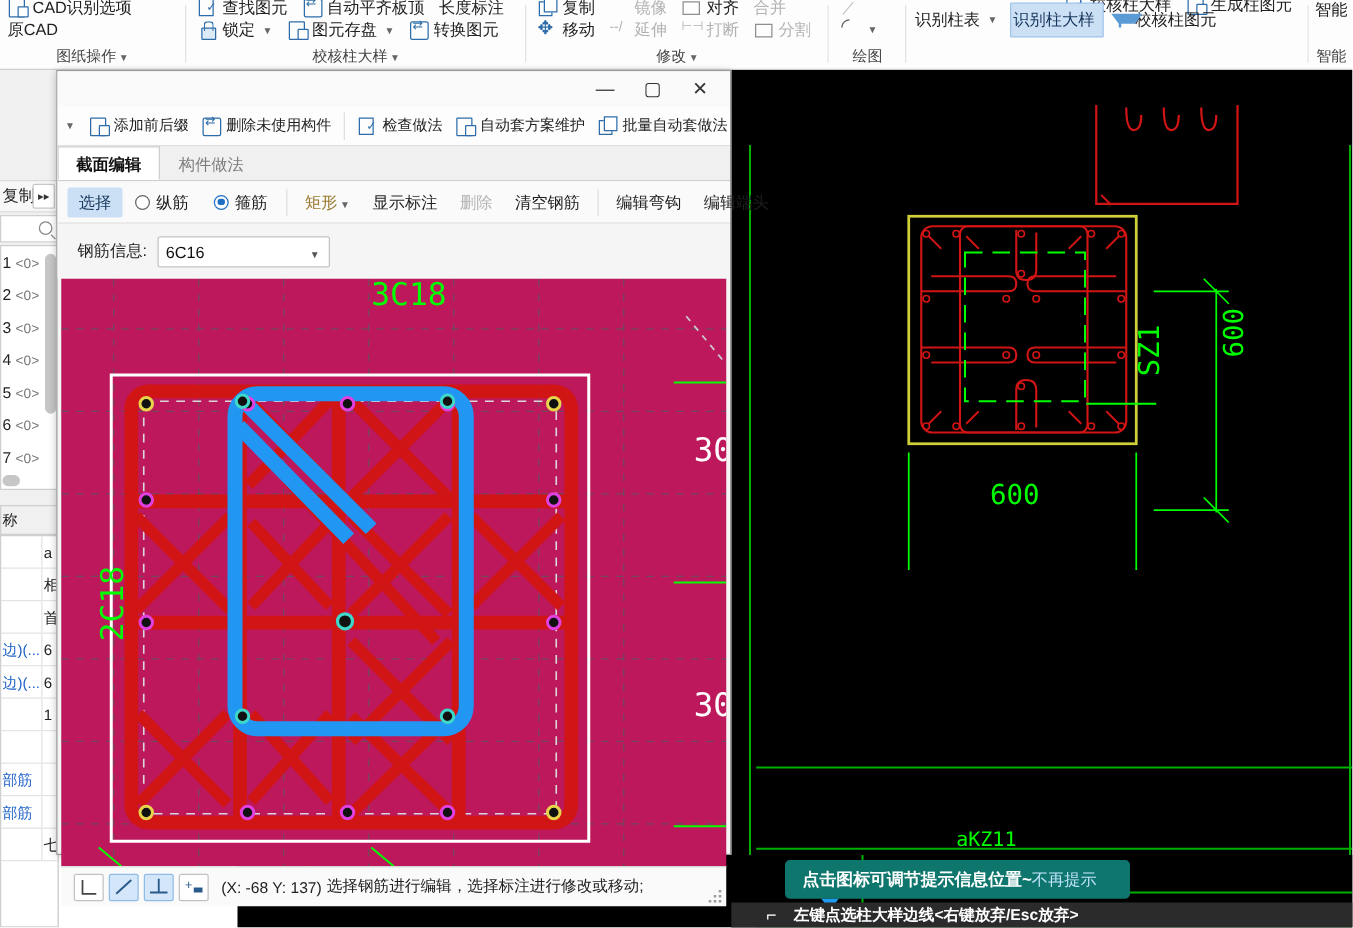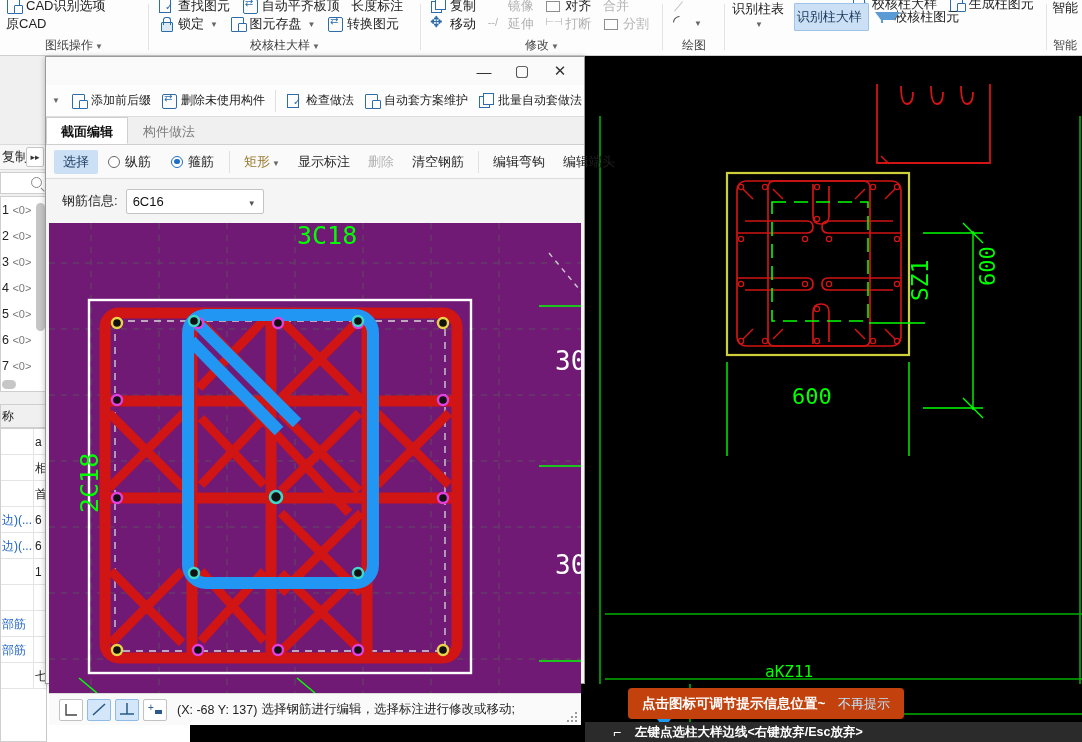--- a/index.html
+++ b/index.html
@@ -66,23 +66,22 @@
   }
 
   
   #cadsvg { position:absolute; left:0; top:0; }
 
   .cadtext { position:absolute; color:#00ff00; font-family:"DejaVu Sans Mono",monospace; white-space:nowrap; }
 
   
   #tooltip {
     position:absolute; left:628px; top:688px; width:276px; height:31px;
-    background:#c2410c; border-radius:4px; display:flex; align-items:center;
+    background:#0f766e; border-radius:4px; display:flex; align-items:center;
     padding:0 14px; color:#fff; font-size:13.5px; font-weight:bold;
-    justify-content:space-between;
   }
   #tooltip .dismiss { color:#bfe2fb; font-weight:normal; font-size:13px; }
   #tooltip-arrow {
     position:absolute; left:657px; top:719px; width:0; height:0;
     border-left:7px solid transparent; border-right:7px solid transparent;
     border-top:9px solid #1e9bf0;
   }
   #cmdbar {
     position:absolute; left:585px; top:722px; width:497px; height:20px;
     background:#2b2b2b; color:#fff; font-size:12.5px; font-weight:bold;
@@ -188,21 +187,21 @@
   #dlg-field .lbl { font-size:13px; color:#1f1f1f; }
   #combo {
     width:138px; height:25px; background:#fff; border:1px solid #c4c4c4;
     border-radius:2px; display:flex; align-items:center; padding:0 6px;
     font-size:13px; color:#111; position:relative;
   }
   #combo .arw { position:absolute; right:7px; top:9px; font-size:8px; color:#555; }
 
   #dlg-canvas {
     position:absolute; left:3px; top:166px; width:532px; height:470px;
-    background:#701a75; overflow:hidden;
+    background:#be185d; overflow:hidden;
   }
   #dlg-status {
     position:absolute; left:3px; top:636px; width:532px; height:32px;
     background:#fafafa; border-top:1px solid #dcdcdc;
     display:flex; align-items:center; padding-left:10px; gap:4px;
   }
   .sbtn {
     width:24px; height:22px; border:1px solid #c2c2c2; background:#fff;
     border-radius:2px; position:relative;
   }
@@ -447,21 +446,21 @@
       <span class="rib-btn">
         <span class="ic ic-check"></span>
         <span>校核柱大样</span>
       </span>
       <span class="rib-btn">
         <span class="ic ic-doc"></span>
         <span>生成柱图元</span>
       </span>
     </div>
     <div class="rib-row" style="left:4px; top:2px;">
-      <span class="rib-btn" style="flex-direction:column; display:inline-flex; line-height:12px;">
+      <span class="rib-btn" style="flex-direction:row; display:inline-flex; line-height:12px;">
         <span>识别柱表</span>
         <span class="caret">▼</span>
       </span>
       <span class="rib-btn hi" style="height:28px;">
         <span>识别柱大样</span>
       </span>
       <span class="rib-btn">
         <span class="ic ic-funnel"></span>
         <span>校核柱图元</span>
       </span>

